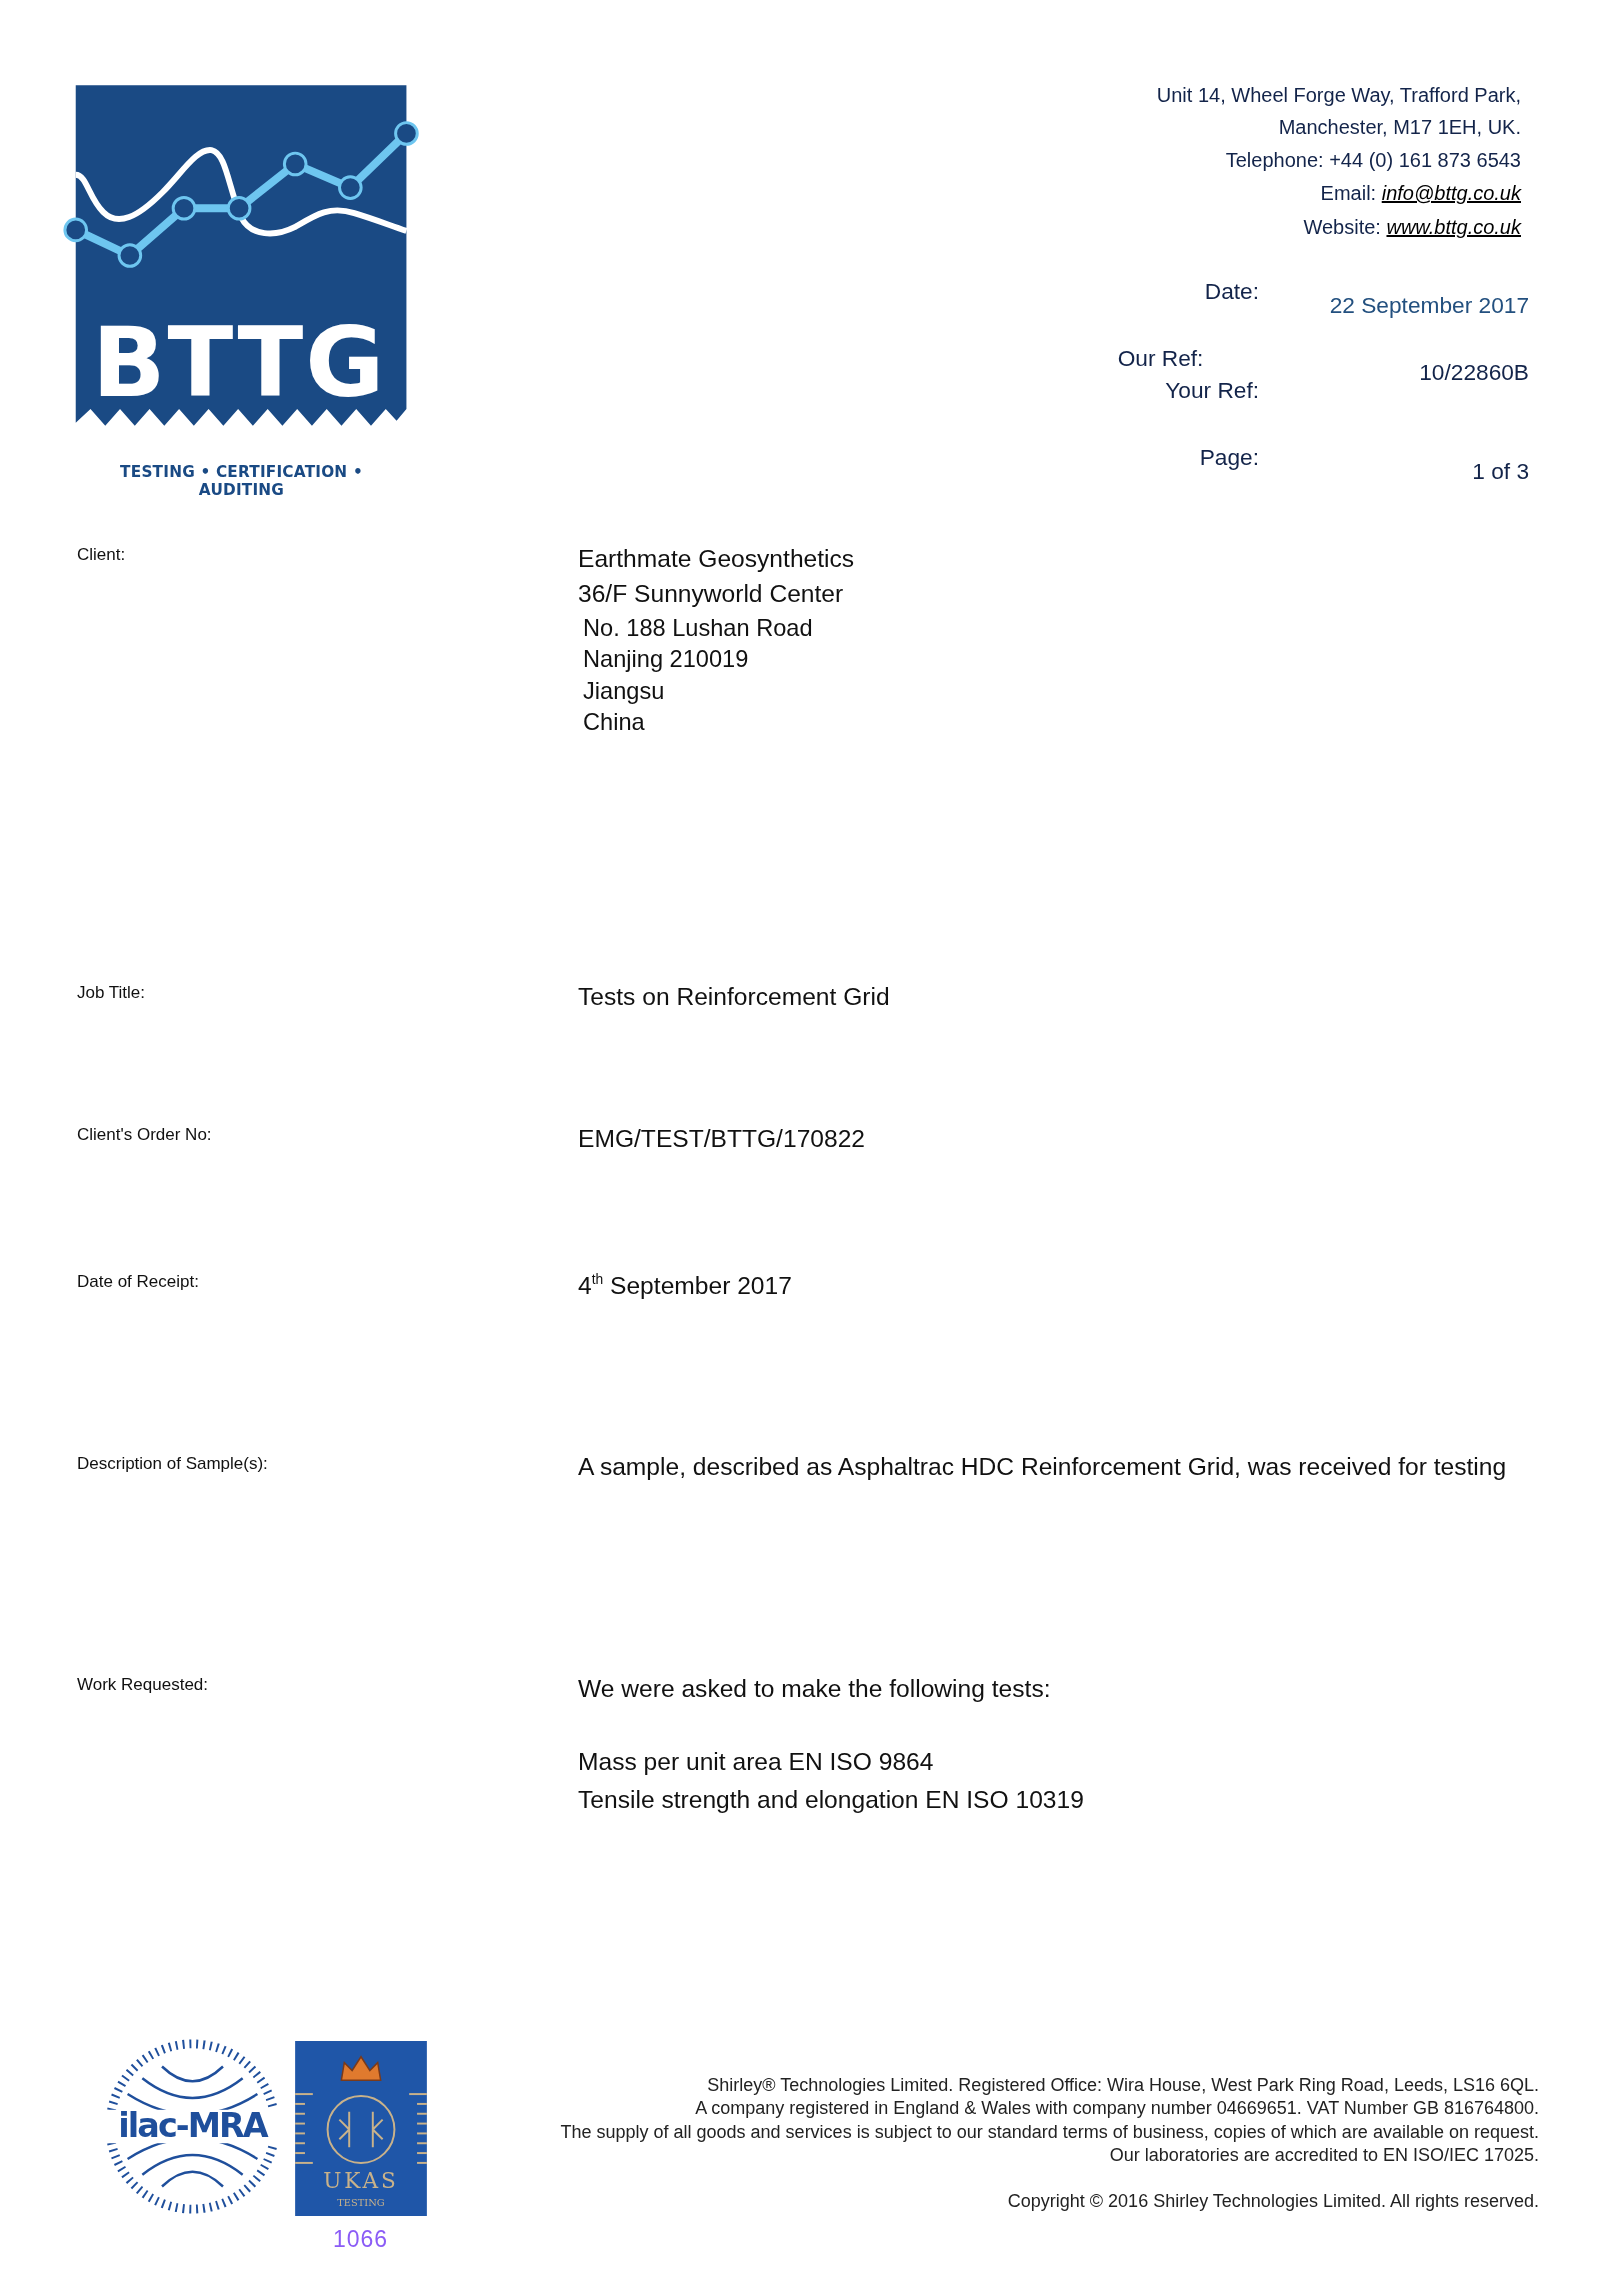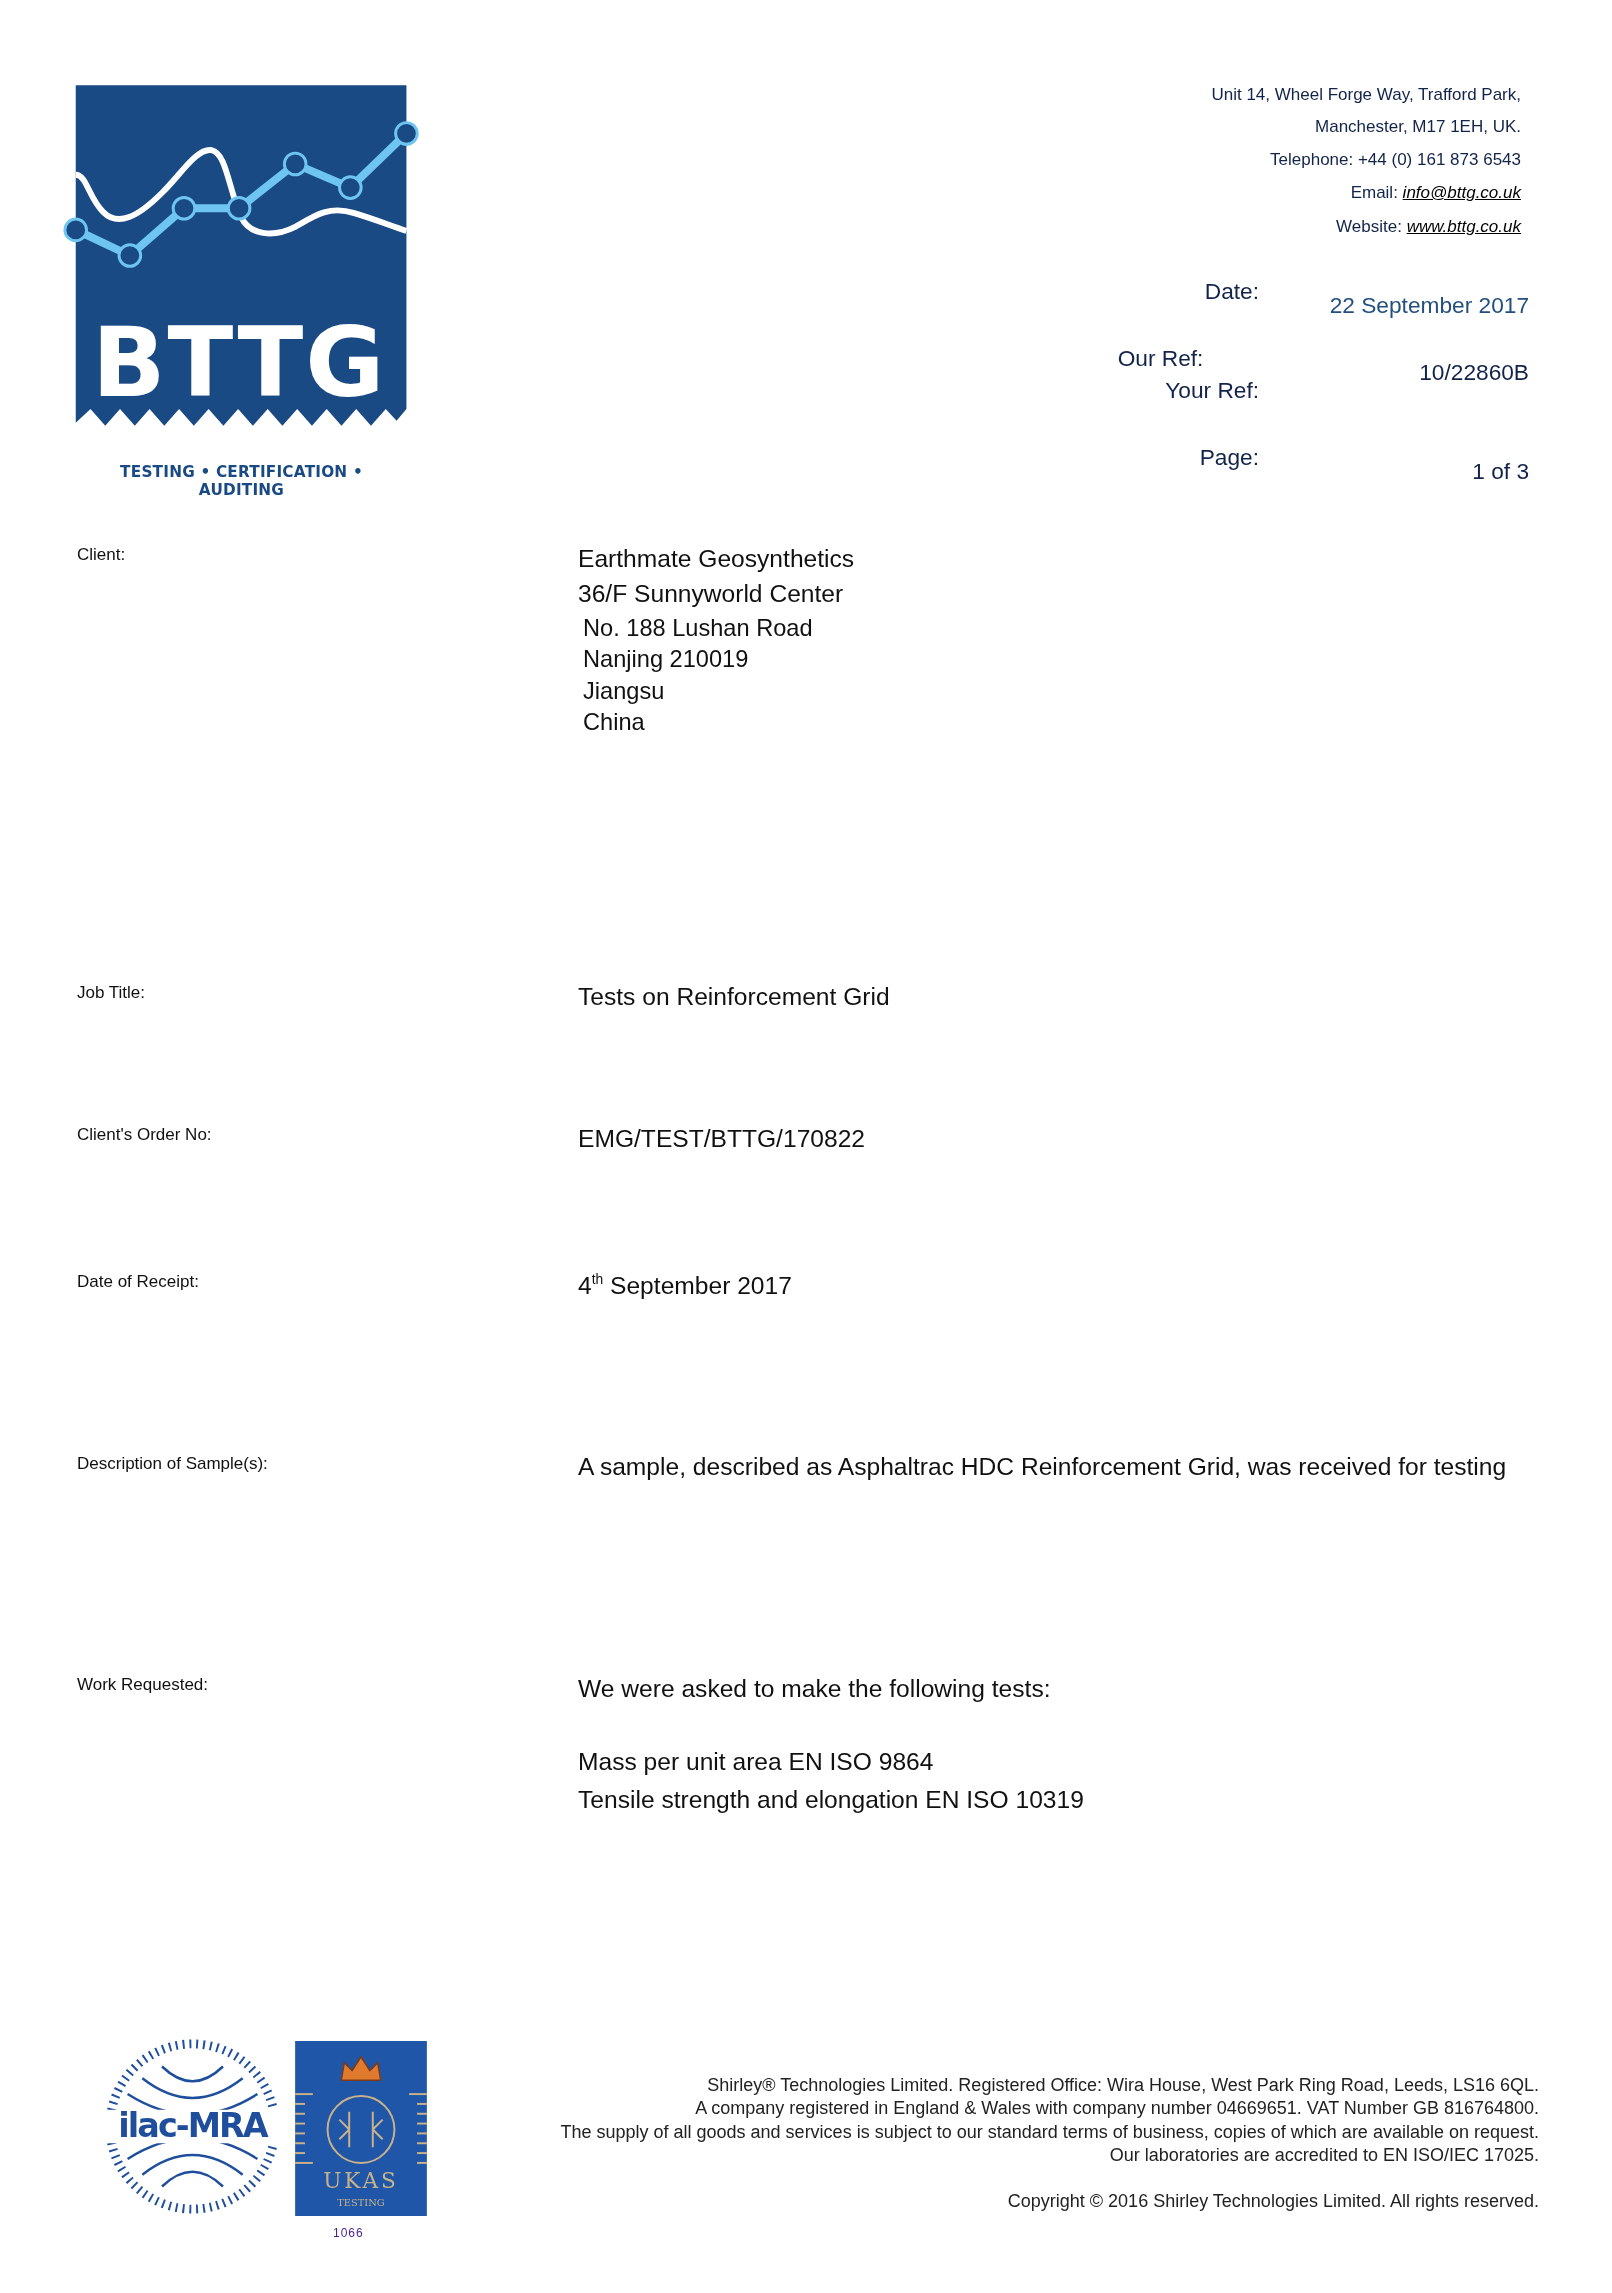--- a/index.html
+++ b/index.html
@@ -7,38 +7,38 @@
          font-family: "Liberation Sans", "DejaVu Sans", sans-serif; color: #111; }
   .abs { position: absolute; white-space: nowrap; }
 
   
   #logo { position: absolute; left: 59px; top: 79px; width: 374px; height: 414px; }
   #logo-tagline { position: absolute; left: 76px; top: 463px; width: 331px; text-align: center;
                   font-family: "DejaVu Sans", sans-serif; font-weight: bold; font-size: 15.3px;
                   color: #1a4a84; letter-spacing: 0.2px; }
 
   
-  .contact { right: 92px; font-size: 17px; color: #13244a; text-align: right; line-height: 32.5px; }
+  .contact { right: 92px; font-size: 20px; color: #13244a; text-align: right; line-height: 32.5px; }
   .contact a { color: #000000; text-decoration: underline; font-style: italic; }
   .meta-label { font-size: 22.7px; color: #13244a; text-align: right; width: 197px; left: 1062px; }
   .meta-value { font-size: 22.7px; color: #13244a; text-align: right; right: 84px; margin-top: 14px; }
   .meta-date { color: #23507f; }
 
   
   .label { left: 77px; font-size: 17px; color: #111; }
   .value { left: 578px; font-size: 24.6px; color: #111; }
   .addr  { left: 583px; font-size: 23.6px; color: #111; }
   .desc  { left: 578px; width: 961px; font-size: 24.6px; color: #111; white-space: normal;
            text-align: justify; text-align-last: left; line-height: 38px; }
   sup { font-size: 13.8px; vertical-align: 9.9px; line-height: 0; }
 
   
   #ilac { position: absolute; left: 103px; top: 2037px; width: 179px; height: 179px; }
   #ukas { position: absolute; left: 295px; top: 2041px; width: 132px; height: 175px; }
-  #ukas-number { left: 333px; top: 2226px; font-size: 12px; color: #4c1d95; letter-spacing: 1px; }
+  #ukas-number { left: 333px; top: 2226px; font-size: 23px; color: #8b5cf6; letter-spacing: 1px; }
   .foot { right: 74px; font-size: 18px; color: #222; text-align: right; }
 </style>
 </head>
 <body>
 
 <svg id="logo" viewBox="0 0 380 420" xmlns="http://www.w3.org/2000/svg">
   <path d="M17 6 H353 V335 L343 347 L332 335 L317 352 L302 335 L287 352 L272 335 L257 352 L242 335 L227 352 L212 335 L197 352 L182 335 L167 352 L152 335 L137 352 L122 335 L107 352 L92 335 L77 352 L62 335 L47 352 L32 335 L17 349 Z" fill="#1a4a84"></path>
   <path d="M17 97 C28 97 30 120 45 135 C60 150 80 140 105 115 C125 95 140 70 155 72 C170 75 172 110 185 140 C195 160 220 160 240 150 C260 138 275 128 300 136 C320 142 335 148 353 154" fill="none" stroke="#ffffff" stroke-width="6"></path>
   <polyline points="17,153 72,179 127,131 183,131 240,86 296,110 353,55" fill="none" stroke="#6ec6f0" stroke-width="8"></polyline>
   <g fill="#1a4a84" stroke="#6ec6f0" stroke-width="3">

